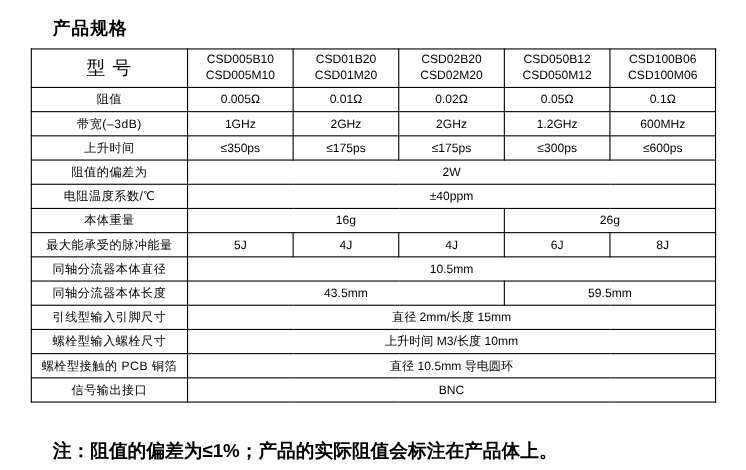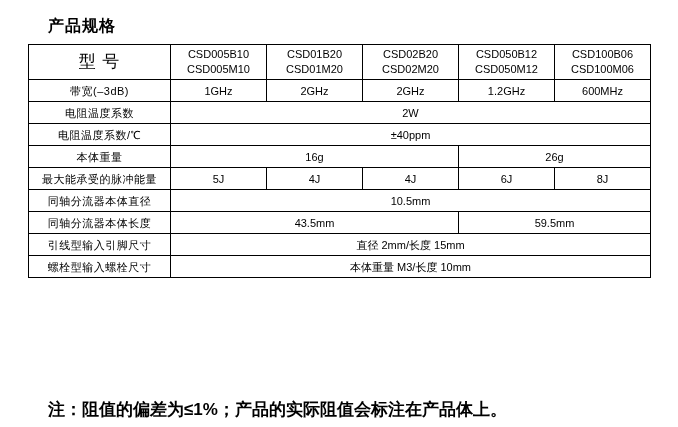--- a/index.html
+++ b/index.html
@@ -117,33 +117,49 @@
           </div>
         </td>
         <td class="hdr">
           <div class="hdrcell">
             <div>CSD100B06</div>
             <div>CSD100M06</div>
           </div>
         </td>
       </tr>
 
+      <tr>
+        <td class="rowlabel">阻值</td>
+        <td>0.005Ω</td>
+        <td>0.01Ω</td>
+        <td>0.02Ω</td>
+        <td>0.05Ω</td>
+        <td>0.1Ω</td>
+      </tr>
 
       <tr>
         <td class="rowlabel">带宽(–3dB)</td>
         <td>1GHz</td>
         <td>2GHz</td>
         <td>2GHz</td>
         <td>1.2GHz</td>
         <td>600MHz</td>
       </tr>
 
-
-      <tr>
-        <td class="rowlabel">电阻温度系数</td>
+      <tr>
+        <td class="rowlabel">上升时间</td>
+        <td>≤350ps</td>
+        <td>≤175ps</td>
+        <td>≤175ps</td>
+        <td>≤300ps</td>
+        <td>≤600ps</td>
+      </tr>
+
+      <tr>
+        <td class="rowlabel">阻值的偏差为</td>
         <td colspan="5">2W</td>
       </tr>
 
       <tr>
         <td class="rowlabel">电阻温度系数/℃</td>
         <td colspan="5">±40ppm</td>
       </tr>
 
       <tr>
         <td class="rowlabel">本体重量</td>
@@ -171,23 +187,31 @@
         <td colspan="2">59.5mm</td>
       </tr>
 
       <tr>
         <td class="rowlabel">引线型输入引脚尺寸</td>
         <td colspan="5">直径 2mm/长度 15mm</td>
       </tr>
 
       <tr>
         <td class="rowlabel">螺栓型输入螺栓尺寸</td>
-        <td colspan="5">本体重量 M3/长度 10mm</td>
-      </tr>
-
-
+        <td colspan="5">上升时间 M3/长度 10mm</td>
+      </tr>
+
+      <tr>
+        <td class="rowlabel">螺栓型接触的 PCB 铜箔</td>
+        <td colspan="5">直径 10.5mm 导电圆环</td>
+      </tr>
+
+      <tr>
+        <td class="rowlabel">信号输出接口</td>
+        <td colspan="5">BNC</td>
+      </tr>
 
     </tbody>
   </table>
 
   <div class="note">注：阻值的偏差为≤1%；产品的实际阻值会标注在产品体上。</div>
 
 </div>
 
 </body></html>

